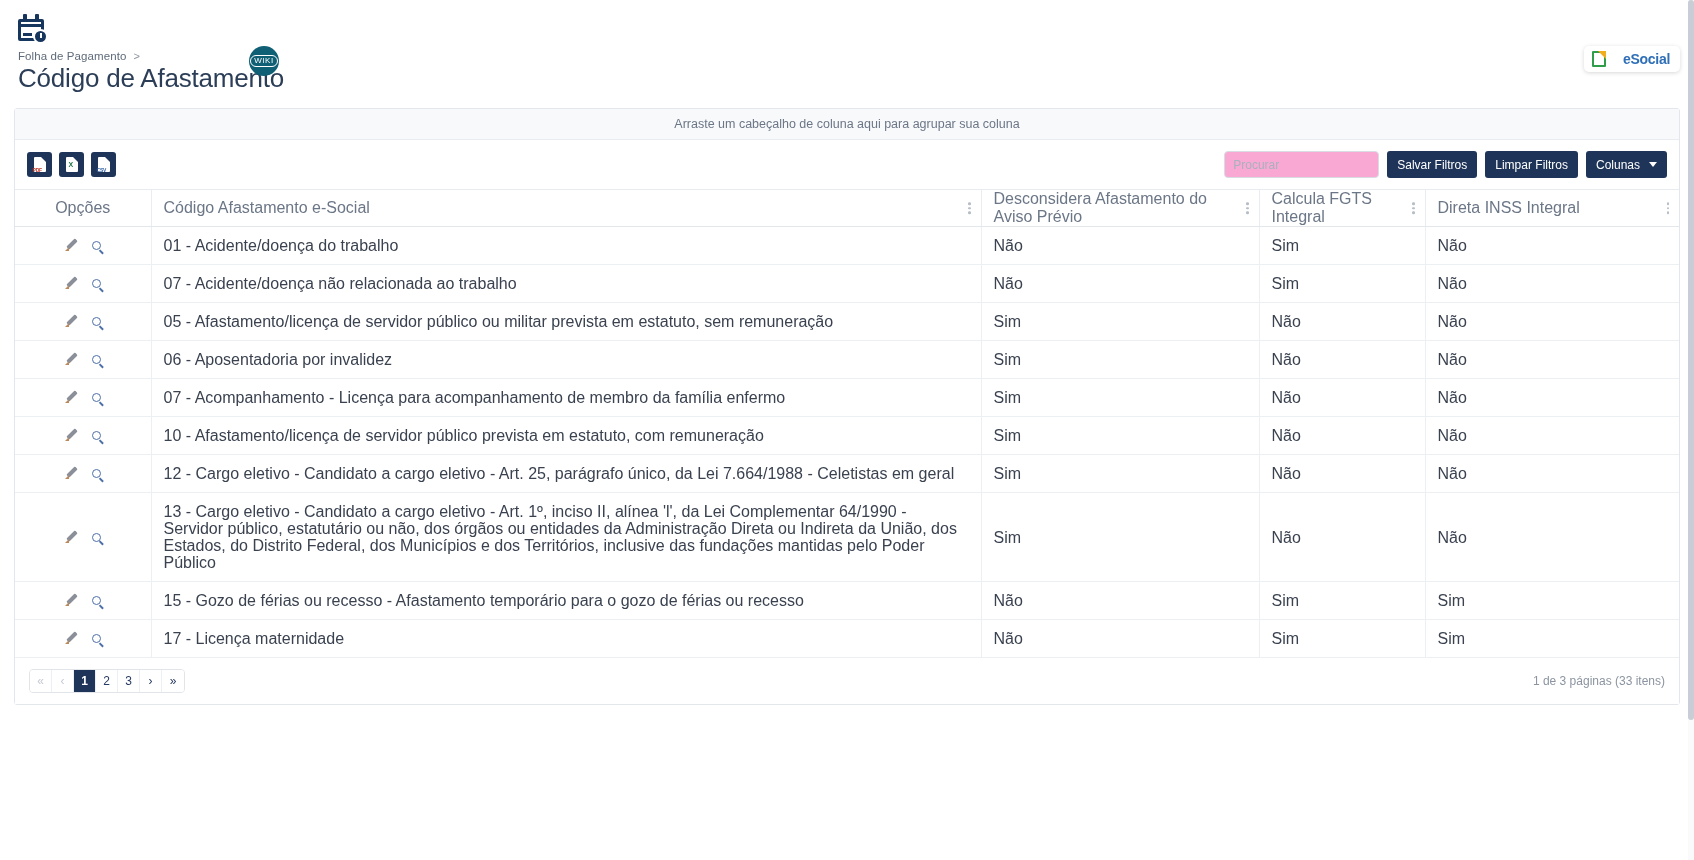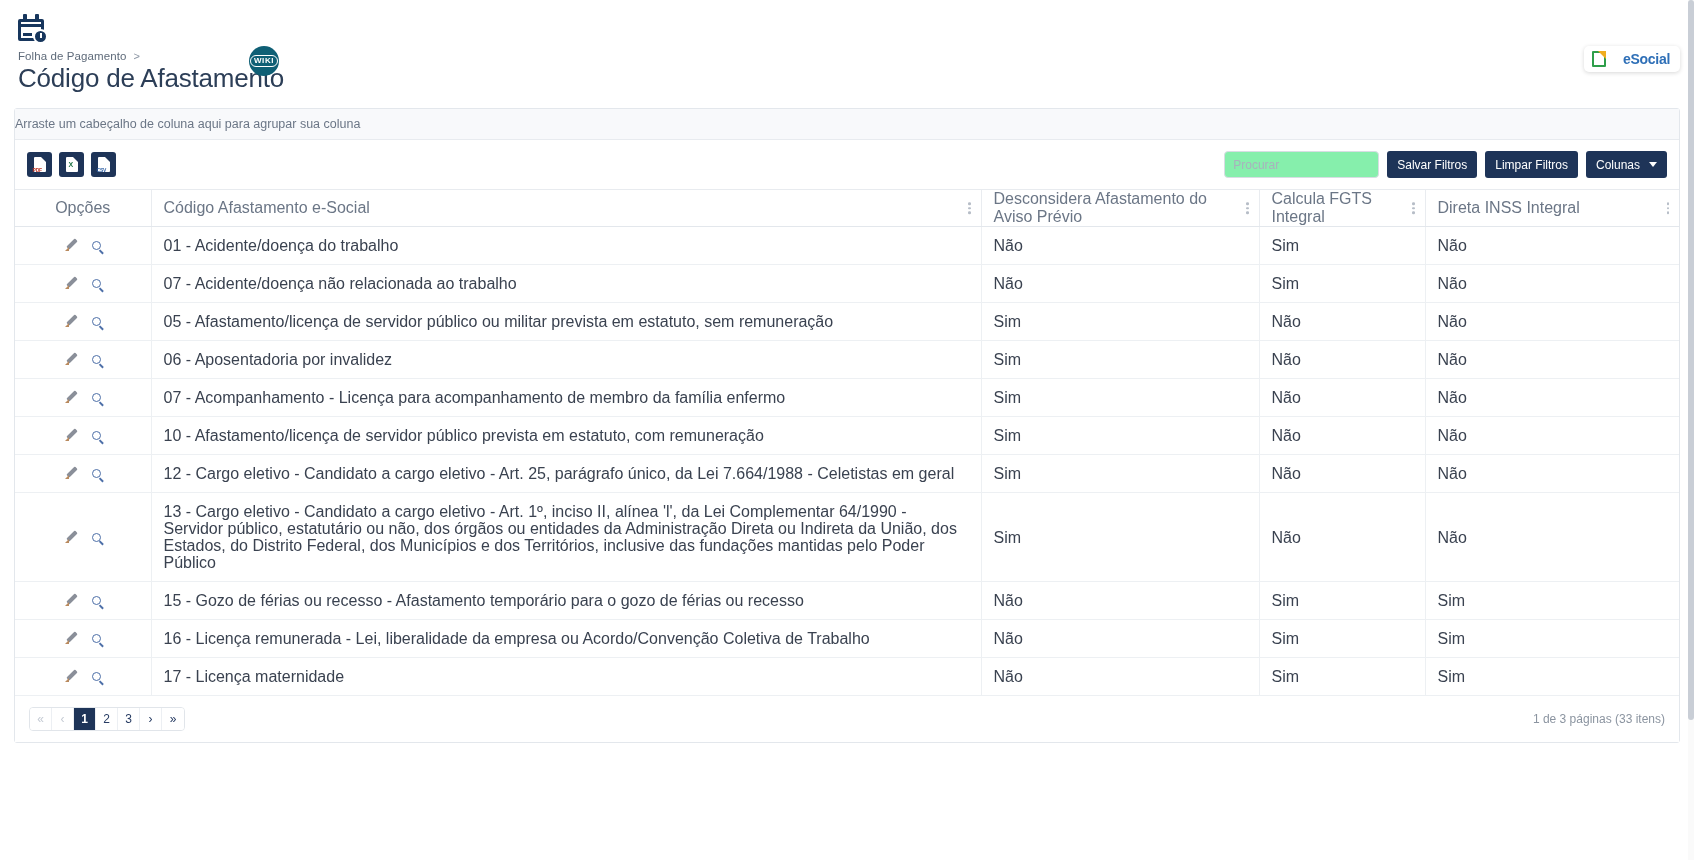--- a/index.html
+++ b/index.html
@@ -39,21 +39,21 @@
   }
   .breadcrumb .sep { margin-left: 7px; color: #8b95a3; font-size: 11px; }
   .page-title {
     font-size: 26px; color: #2c3e57; font-weight: 400; margin-top: 1px; letter-spacing: -0.2px;
   }
   .wiki-badge {
     position: absolute; left: 249px; top: 46px; width: 30px; height: 30px;
     border-radius: 50%; background: #0f5f75; display: flex; align-items: center; justify-content: center;
   }
   .wiki-badge span {
-    color: #fff; font-size: 8px; font-weight: bold; letter-spacing: .6px;
+    color: #fff; font-size: 8px; font-weight: normal; letter-spacing: .6px;
     border: 1px solid #fff; border-radius: 7px; padding: 0px 3px 1px 3px; line-height: 9px;
   }
   .esocial {
     position: absolute; right: 14px; top: 46px;
     background: #fff; border-radius: 5px; box-shadow: 0 1px 4px rgba(0,0,0,.16);
     padding: 5px 10px 5px 8px; display: flex; align-items: center; gap: 17px;
   }
   .esocial .doc {
     width: 14px; height: 16px; position: relative;
   }
@@ -65,21 +65,21 @@
     border-left: 8px solid transparent; border-top: 8px solid #f0ad20;
   }
   .esocial .txt { color: #2e6fb7; font-size: 14px; font-weight: 600; letter-spacing: -.3px; }
 
   
   .panel {
     margin: 0 14px; border: 1px solid #e3e7ec; border-radius: 3px; background: #fff;
   }
   .group-bar {
     height: 31px; background: #f8f9fb; border-bottom: 1px solid #e8ebef;
-    display: flex; align-items: center; 
+    display: flex; align-items: center; justify-content: center;
     font-size: 12.5px; color: #6b7686;
   }
   .toolbar {
     height: 50px; display: flex; align-items: center; padding: 0 12px 0 12px;
     border-bottom: 1px solid #e8ebef; background: #fff;
   }
   .exp-btn {
     width: 25px; height: 25px; background: #1e3458; border-radius: 3px;
     display: flex; align-items: center; justify-content: center; margin-right: 7px;
     cursor: pointer; position: relative;
@@ -96,21 +96,21 @@
     line-height: 6px; letter-spacing: -.2px;
   }
   .exp-btn .pg .lbl.pdf { color: #c0392b; }
   .exp-btn .pg .lbl.csv { color: #2e5fa3; }
   .exp-btn .pg .xmark {
     position: absolute; left: 3px; top: 4px; font-size: 7px; font-weight: bold; color: #1f7244; line-height: 7px;
   }
   .toolbar .spacer { flex: 1; }
   .search-wrap {
     display: flex; align-items: center; width: 155px; height: 27px;
-    border: 1px solid #d8dde3; border-radius: 4px; overflow: hidden; background: #86efac;
+    border: 1px solid #d8dde3; border-radius: 4px; overflow: hidden; background: #f9a8d4;
   }
   .search-wrap input {
     flex: 1; border: none; outline: none; font-size: 12px; color: #44506a;
     padding: 0 8px; font-family: "Liberation Sans", sans-serif; background: transparent;
   }
   .search-wrap input::placeholder { color: #a9b1bd; }
   .tb-btn {
     height: 27px; background: #1e3458; color: #fff; border: none; border-radius: 3px;
     font-size: 12px; font-family: "Liberation Sans", sans-serif; padding: 0 10px;
     margin-left: 8px; cursor: pointer; display: flex; align-items: center; gap: 9px; font-weight: 400;
@@ -431,35 +431,20 @@
           <tr>
             <td class="opt">
               <div class="row-icons">
                 <span class="pencil">
                   <span class="shaft"></span>
                   <span class="tip"></span>
                 </span>
                 <span class="mag-sm"></span>
               </div>
             </td>
-            <td>16 - Licença remunerada - Lei, liberalidade da empresa ou Acordo/Convenção Coletiva de Trabalho</td>
-            <td>Não</td>
-            <td>Sim</td>
-            <td>Sim</td>
-          </tr>
-          <tr>
-            <td class="opt">
-              <div class="row-icons">
-                <span class="pencil">
-                  <span class="shaft"></span>
-                  <span class="tip"></span>
-                </span>
-                <span class="mag-sm"></span>
-              </div>
-            </td>
             <td>17 - Licença maternidade</td>
             <td>Não</td>
             <td>Sim</td>
             <td>Sim</td>
           </tr>
         </tbody>
     </table>
 
     <div class="footer">
       <div class="pager" id="pager">

